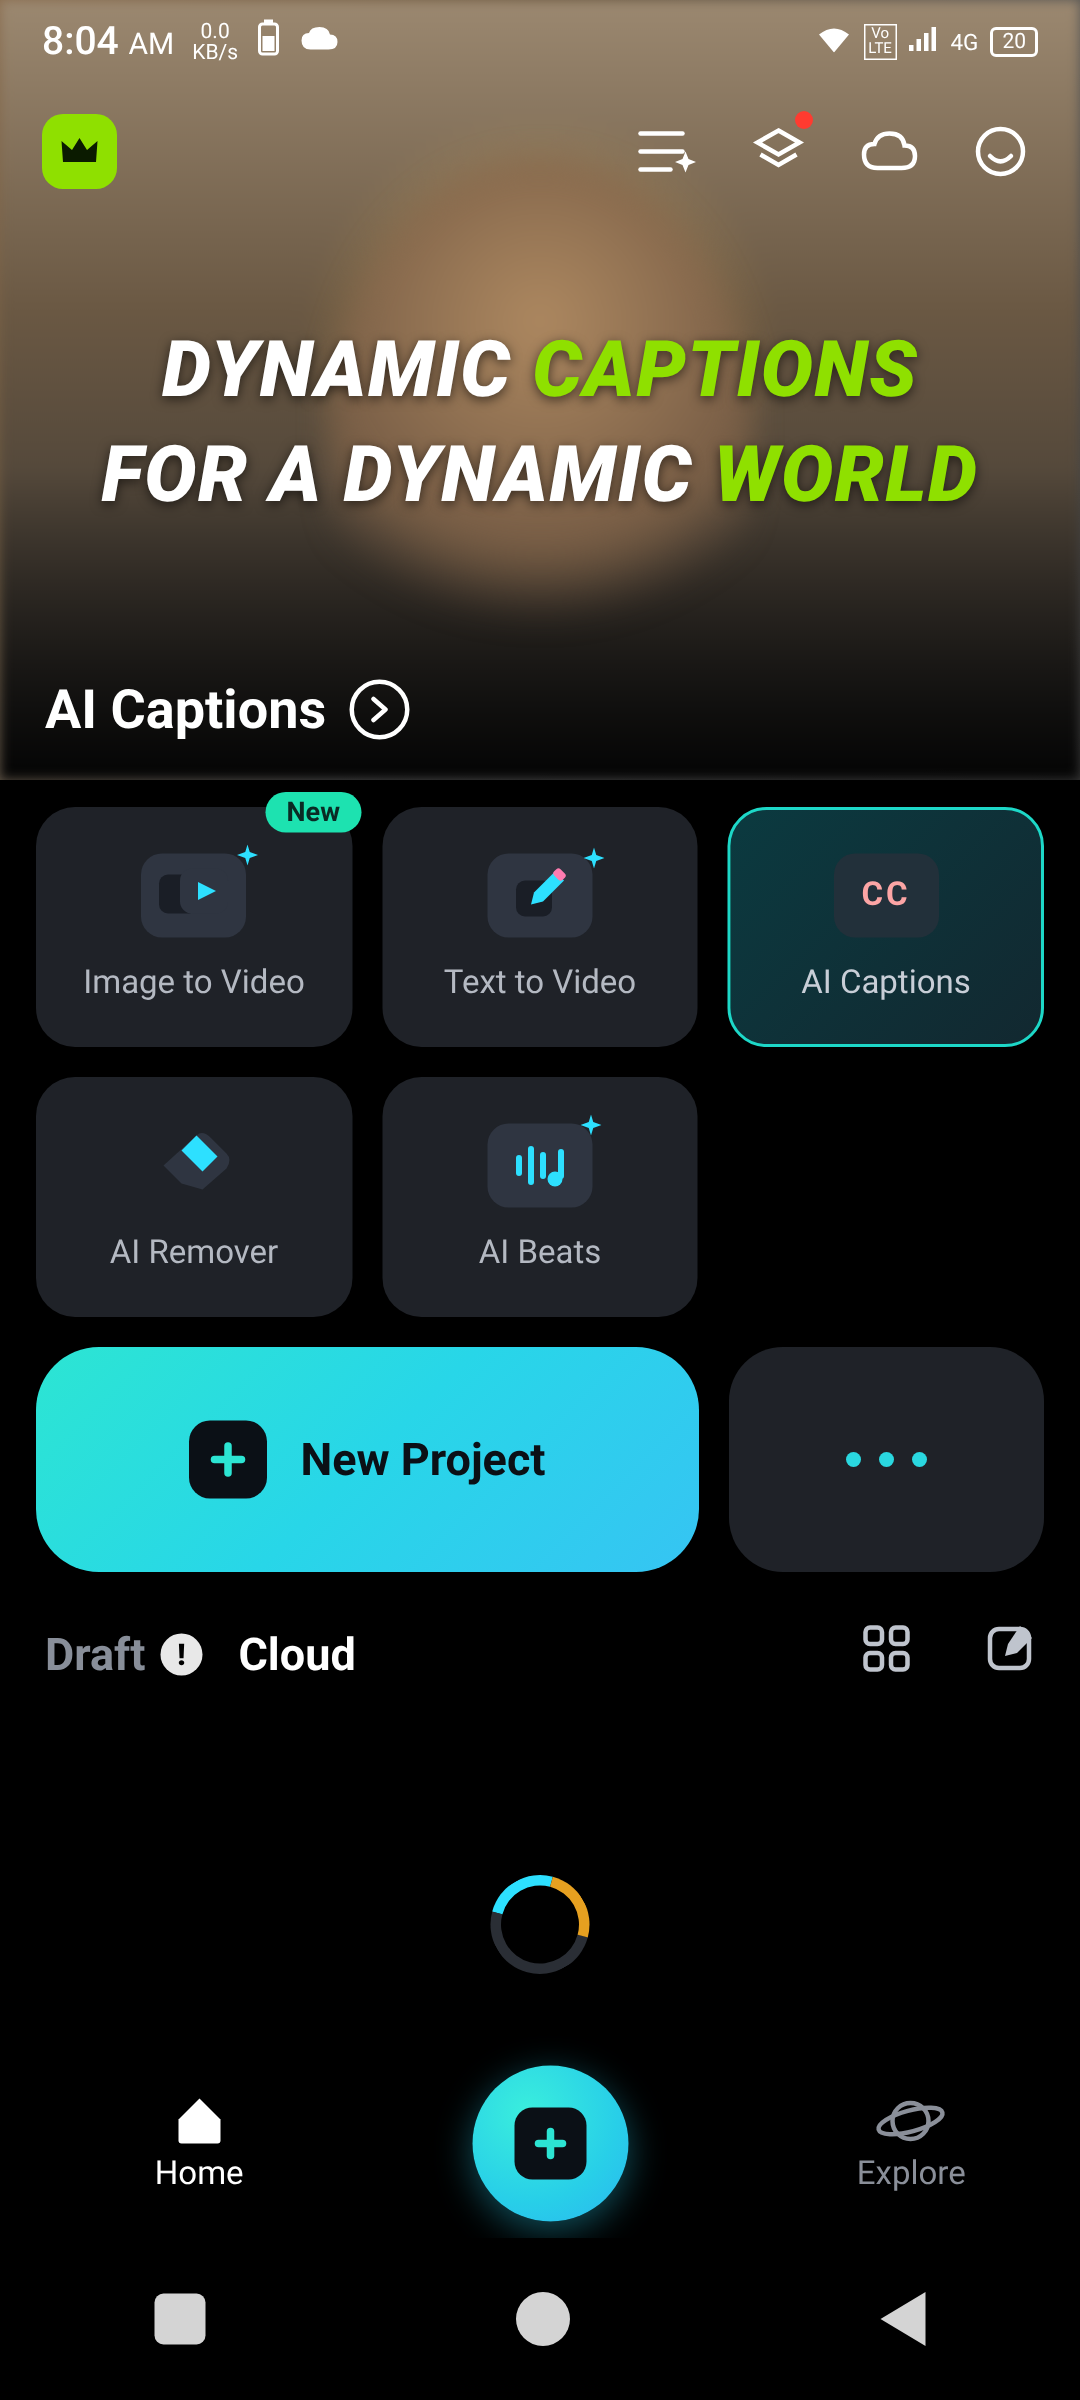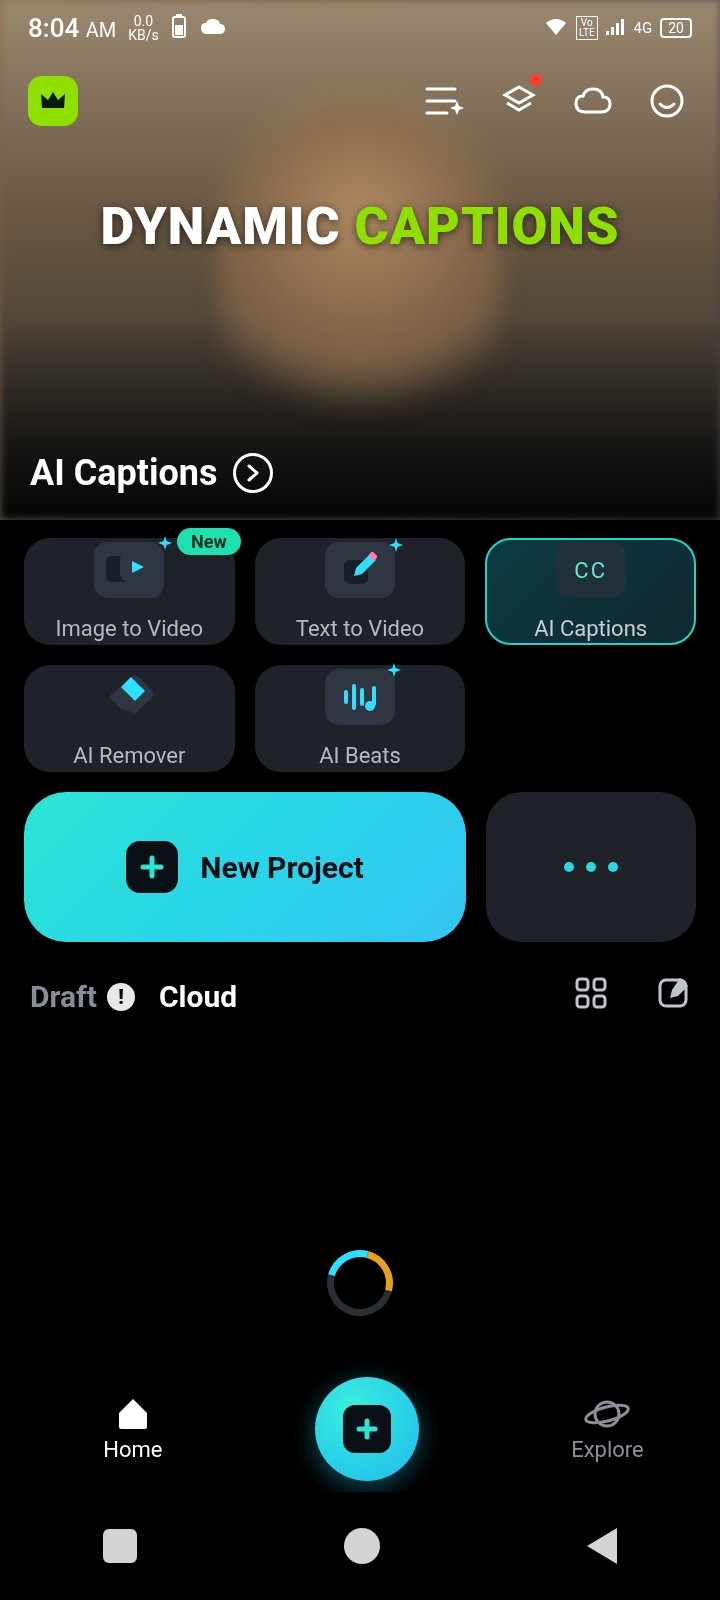--- a/index.html
+++ b/index.html
@@ -77,24 +77,25 @@
   }
   .crown-badge {
     width: 50px; height: 50px;
     background: #8fe000;
     border-radius: 14px;
     display: flex; align-items: center; justify-content: center;
   }
 
   .hero-title {
     position: absolute;
-    top: 192px; left: 0; right: 0;
+    top: 212px; left: 0; right: 0;
     text-align: center;
     z-index: 4;
     font-weight: 900;
+    font-style: italic;
     font-size: 52px;
     line-height: 1.35;
     letter-spacing: 1px;
     text-shadow: 0 2px 8px rgba(0,0,0,0.6);
   }
   .hero-title .green { color: #8fe000; }
 
   .feature-link {
     position: absolute;
     bottom: 26px; left: 30px;
@@ -112,21 +113,21 @@
   
   .tools {
     padding: 18px 24px 0;
     display: grid;
     grid-template-columns: repeat(3, 1fr);
     gap: 20px;
   }
   .tool-card {
     background: #1f2228;
     border-radius: 26px;
-    height: 107px;
+    height: 160px;
     display: flex; flex-direction: column;
     align-items: center; justify-content: center;
     gap: 18px;
     position: relative;
     color: #b4b9c2;
     font-size: 22px;
   }
   .tool-card.highlight {
     background: linear-gradient(135deg, #0b3a40 0%, #122830 100%);
     border: 2px solid #1dd8c8;
@@ -341,20 +342,21 @@
     <div class="icon-btn">
       <svg width="36" height="36" viewBox="0 0 36 36">
         <circle cx="18" cy="18" r="15" fill="none" stroke="#fff" stroke-width="3"></circle>
         <path d="M11 21 Q18 28 25 21" fill="none" stroke="#fff" stroke-width="3" stroke-linecap="round"></path>
       </svg>
     </div>
   </div>
 
   <div class="hero-title">
     <div><span>DYNAMIC</span> <span class="green">CAPTIONS</span></div>
+    <div><span>FOR A DYNAMIC</span> <span class="green">WORLD</span></div>
   </div>
 
   <div class="feature-link">
     <span>AI Captions</span>
     <span class="circ-arrow">
       <svg width="16" height="18" viewBox="0 0 16 18">
           <path d="M4 2 L12 9 L4 16" fill="none" stroke="#fff" stroke-width="3" stroke-linecap="round" stroke-linejoin="round"></path>
         </svg>
     </span>
   </div>
@@ -387,21 +389,21 @@
       </svg>
       <svg class="sparkle" style="top:-4px;right:-8px;" viewBox="0 0 14 14">
           <path d="M7 0 L8.5 5 L14 7 L8.5 9 L7 14 L5.5 9 L0 7 L5.5 5 Z" fill="#2de0ff"></path>
         </svg>
     </div>
     <span>Text to Video</span>
   </div>
 
   <div class="tool-card highlight">
     <div class="tool-icon" style="background:#22303a;">
-      <span style="color:#5eead4;font-weight:400;font-size:22px;letter-spacing:2px;">CC</span>
+      <span style="color:#fca5a5;font-weight:700;font-size:22px;letter-spacing:2px;">CC</span>
     </div>
     <span>AI Captions</span>
   </div>
 
   <div class="tool-card">
     <div class="tool-icon" style="background:transparent;">
       <svg width="56" height="48" viewBox="0 0 56 48">
         <path d="M20 36 L8 24 L30 4 Q34 0 40 6 L50 16 Q54 20 50 26 L34 40 Z" fill="#2f3541"></path>
         <path d="M30 4 L44 18 L34 28 L20 14 Z" fill="#2de0ff"></path>
       </svg>

